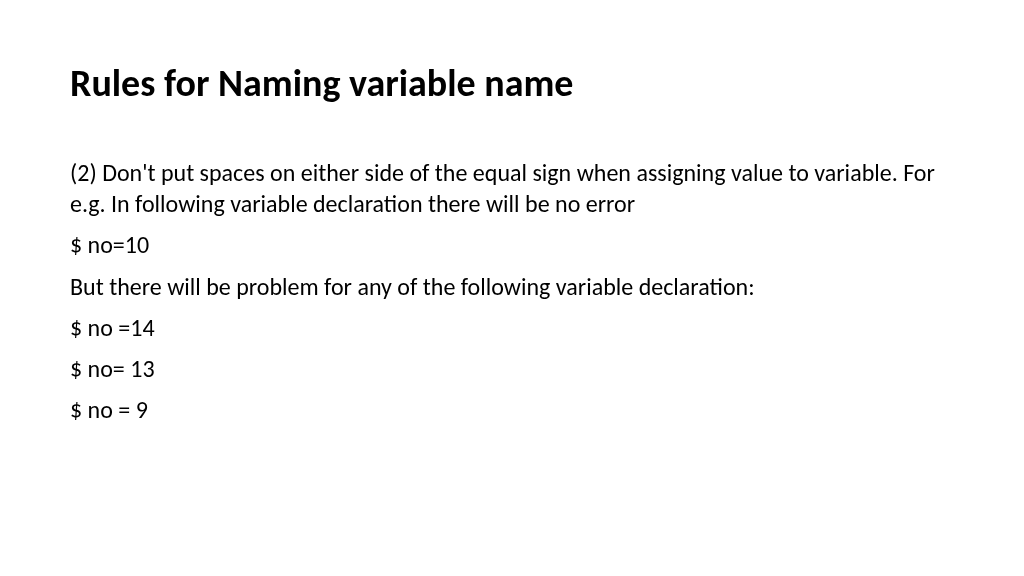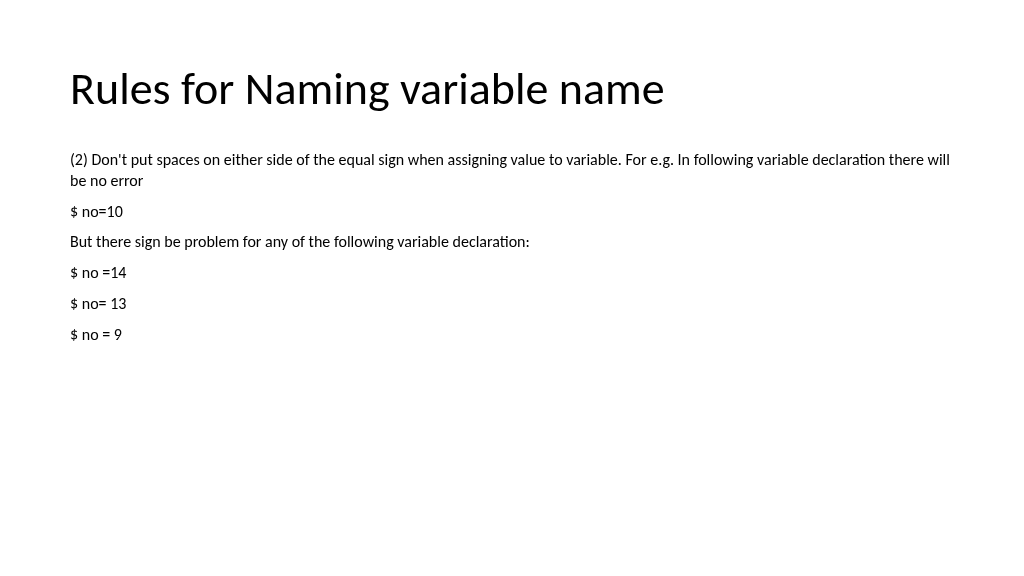--- a/index.html
+++ b/index.html
@@ -9,35 +9,35 @@
     }
     body {
       width: 1024px;
       height: 576px;
       background: #ffffff;
       font-family: Calibri, "Segoe UI", Arial, sans-serif;
       padding: 60px 70px 40px 70px;
       color: #000000;
     }
     .title {
-      font-size: 46px;
-      font-weight: 400;
-      margin-bottom: 34px;
+      font-size: 38px;
+      font-weight: 700;
+      margin-bottom: 51px;
       color: #000000;
     }
     .body-text {
-      font-size: 16px;
+      font-size: 24px;
       line-height: 1.3;
       margin-bottom: 10px;
       color: #000000;
     }
   </style>
 </head>
 <body>
 
 <h1 class="title">Rules for Naming variable name</h1>
 
 <p class="body-text">(2) Don't put spaces on either side of the equal sign when assigning value to variable. For e.g. In following variable declaration there will be no error</p>
 <p class="body-text">$ no=10</p>
-<p class="body-text">But there sign be problem for any of the following variable declaration:</p>
+<p class="body-text">But there will be problem for any of the following variable declaration:</p>
 <p class="body-text">$ no =14</p>
 <p class="body-text">$ no= 13</p>
 <p class="body-text">$ no = 9</p>
 
 </body></html>

